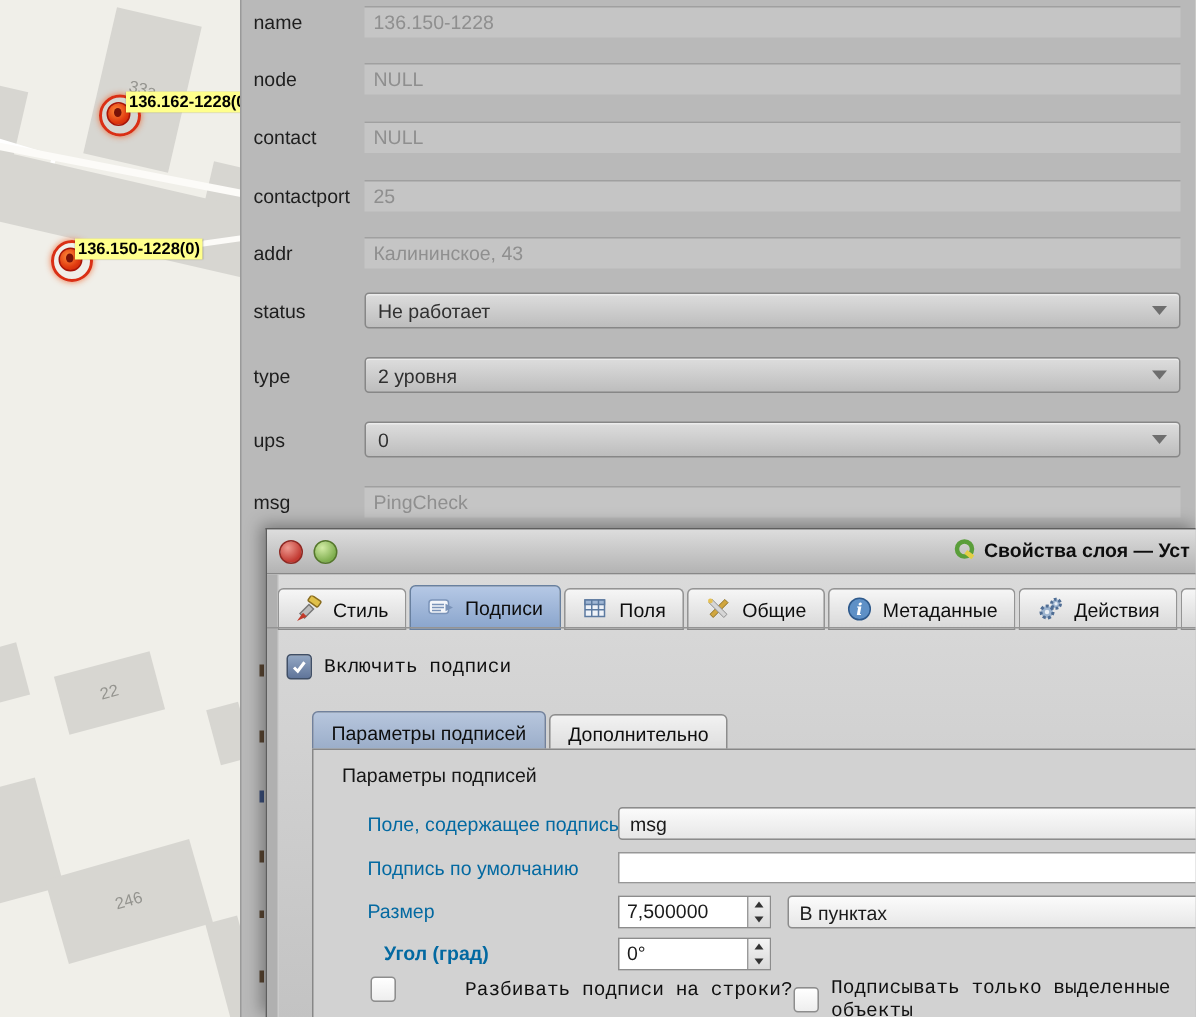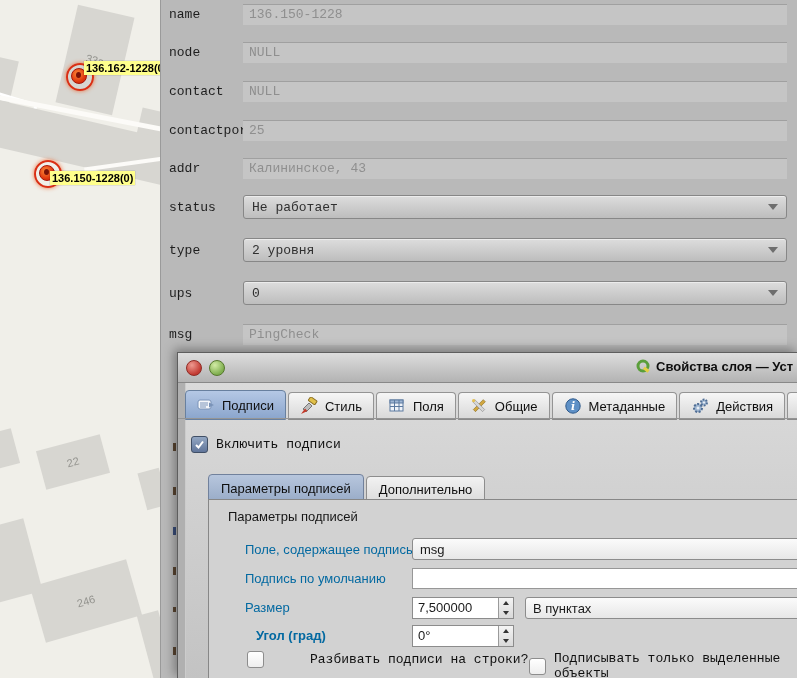--- a/index.html
+++ b/index.html
@@ -12,21 +12,21 @@
   .bld .bnum{font-size:11px;color:#94948f;}
   .road{position:absolute;background:#fcfbf8;}
   .outline{position:absolute;border:3px solid #ffffff;background:transparent;}
   .marker{position:absolute;width:24px;height:24px;border:2px solid #da2f14;border-radius:50%;box-shadow:0 0 4px rgba(240,90,30,.8);}
   .marker .core{position:absolute;left:3px;top:3px;width:14px;height:14px;border-radius:50%;background:radial-gradient(circle at 40% 35%,#ff8c3a,#e0390f 60%,#c22008);border:1px solid #a81508;}
   .marker .dot{position:absolute;left:8px;top:7px;width:5px;height:6px;border-radius:50%;background:#7a1208;}
   .mlabel{position:absolute;background:#ffff8c;color:#000;font-size:11px;font-weight:bold;padding:0 2px;white-space:nowrap;line-height:14px;box-shadow:0 0 1px rgba(0,0,0,.4);}
 
   
   .panel{position:absolute;left:160px;top:0;width:637px;height:678px;background:#b9b9b9;border-left:1px solid #9a9a9a;}
-  .prow{position:absolute;left:8px;right:11px;height:24px;display:flex;align-items:center;font-family:Liberation Mono, monospace;}
+  .prow{position:absolute;left:8px;right:11px;height:24px;display:flex;align-items:center;}
   .plabel{width:74px;flex:none;font-size:13px;color:#1e1e1e;}
   .pfield{flex:1;height:20px;background:#c5c5c5;border-top:1px solid #a0a0a0;color:#8f8f8f;font-size:13px;display:flex;align-items:center;padding:0 6px;}
   .pcombo{flex:1;height:22px;border:1px solid #878787;border-radius:3px;background:linear-gradient(#dddddd,#bdbdbd);box-shadow:inset 0 1px 0 #ececec;display:flex;align-items:center;padding:0 8px;font-size:13px;color:#303030;}
   .carrow{margin-left:auto;width:0;height:0;border-left:5px solid transparent;border-right:5px solid transparent;border-top:6px solid #6e6e6e;}
   .frag{position:absolute;left:12px;width:3px;height:8px;background:#5a4632;}
 
   
   .dialog{position:absolute;left:177px;top:352px;width:620px;height:326px;border:1px solid #5e5e5e;border-right:none;border-bottom:none;background:#c9c9c9;overflow:hidden;box-shadow:-3px -3px 10px rgba(0,0,0,.35);}
   .titlebar{position:absolute;left:0;top:0;right:0;height:29px;background:linear-gradient(#dddddd,#b3b3b3);border-bottom:1px solid #888888;}
   .tl{position:absolute;top:7px;width:14px;height:14px;border-radius:50%;}
@@ -90,21 +90,21 @@
     <div class="marker" style="left:66px;top:63px;">
       <div class="core"></div>
       <div class="dot"></div>
     </div>
     <div class="mlabel" style="left:84px;top:61px;">136.162-1228(0)</div>
 
     <div class="marker" style="left:34px;top:160px;">
       <div class="core"></div>
       <div class="dot"></div>
     </div>
-    <div class="mlabel" style="left:50px;top:171px;">136.150-1228(0)</div>
+    <div class="mlabel" style="left:50px;top:159px;">136.150-1228(0)</div>
   </div>
 
   <div class="panel">
     <div class="prow" style="top:2px">
       <span class="plabel">name</span>
       <div class="pfield">
           <span>136.150-1228</span>
         </div>
     </div>
     <div class="prow" style="top:40px">
@@ -178,41 +178,41 @@
               <rect x="8" y="8" width="6" height="3.2" fill="#e3cf46" transform="rotate(38 9 9)"></rect>
             </svg>
         </span>
         <span>Свойства слоя — Уст</span>
       </div>
     </div>
     <div class="dbody">
       <div class="lframe"></div>
 
       <div class="tabbar">
+        <div class="tab">
+          <span class="icon">
+            <svg width="18" height="18" viewBox="0 0 18 18">
+                <rect x="9" y="1" width="8" height="4.5" rx="1" fill="#e0c04a" stroke="#8a6d1f" transform="rotate(35 12 3)"></rect>
+                <polygon points="3,12 9,6 12,9 6,15" fill="#bdbdbd" stroke="#777"></polygon>
+                <polygon points="1,17 5,11.5 7.5,14" fill="#c23a2a"></polygon>
+              </svg>
+          </span>
+          <span>Стиль</span>
+        </div>
         <div class="tab selected">
           <span class="icon">
             <svg width="18" height="18" viewBox="0 0 18 18">
                 <rect x="1" y="4" width="13" height="9" rx="2" fill="#f4f6fa" stroke="#7a93b8"></rect>
                 <line x1="3" y1="7" x2="11" y2="7" stroke="#7a93b8" stroke-width="1"></line>
                 <line x1="3" y1="9" x2="11" y2="9" stroke="#7a93b8" stroke-width="1"></line>
                 <line x1="3" y1="11" x2="9" y2="11" stroke="#7a93b8" stroke-width="1"></line>
                 <polygon points="12,6.5 17,9 12,11.5" fill="#7a93b8"></polygon>
               </svg>
           </span>
           <span>Подписи</span>
-        </div>
-        <div class="tab">
-          <span class="icon">
-            <svg width="18" height="18" viewBox="0 0 18 18">
-                <rect x="9" y="1" width="8" height="4.5" rx="1" fill="#e0c04a" stroke="#8a6d1f" transform="rotate(35 12 3)"></rect>
-                <polygon points="3,12 9,6 12,9 6,15" fill="#bdbdbd" stroke="#777"></polygon>
-                <polygon points="1,17 5,11.5 7.5,14" fill="#c23a2a"></polygon>
-              </svg>
-          </span>
-          <span>Стиль</span>
         </div>
         <div class="tab">
           <span class="icon">
             <svg width="18" height="18" viewBox="0 0 18 18">
                 <rect x="2" y="3" width="13" height="11" fill="#eef2f8" stroke="#5c7aa0"></rect>
                 <rect x="2" y="3" width="13" height="3" fill="#9fb6d4" stroke="#5c7aa0"></rect>
                 <line x1="6.5" y1="3" x2="6.5" y2="14" stroke="#5c7aa0"></line>
                 <line x1="11" y1="3" x2="11" y2="14" stroke="#5c7aa0"></line>
                 <line x1="2" y1="9.5" x2="15" y2="9.5" stroke="#5c7aa0"></line>
               </svg>

